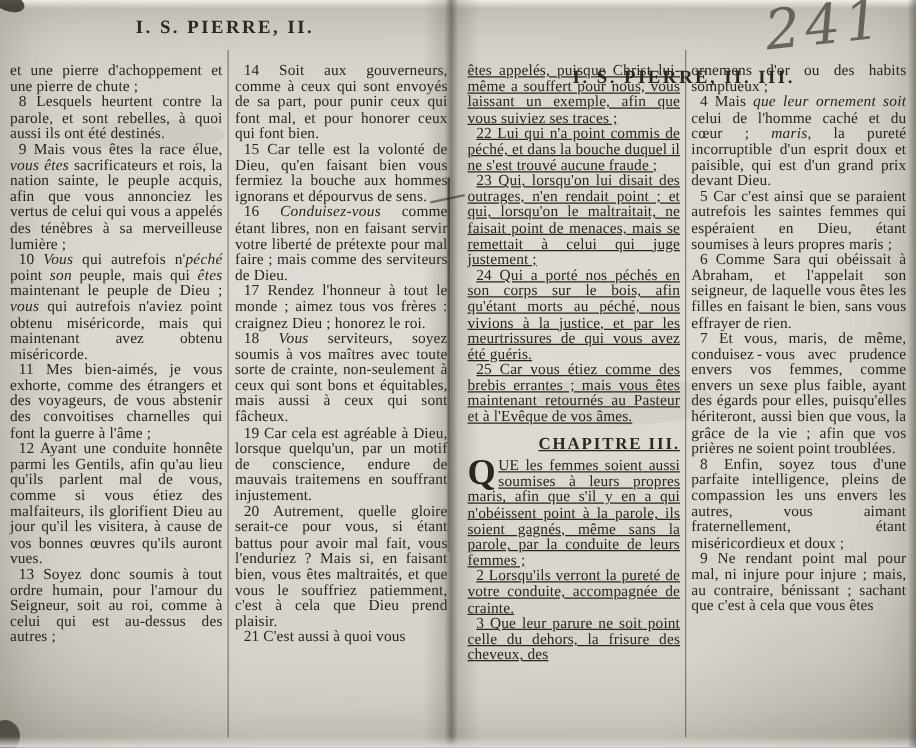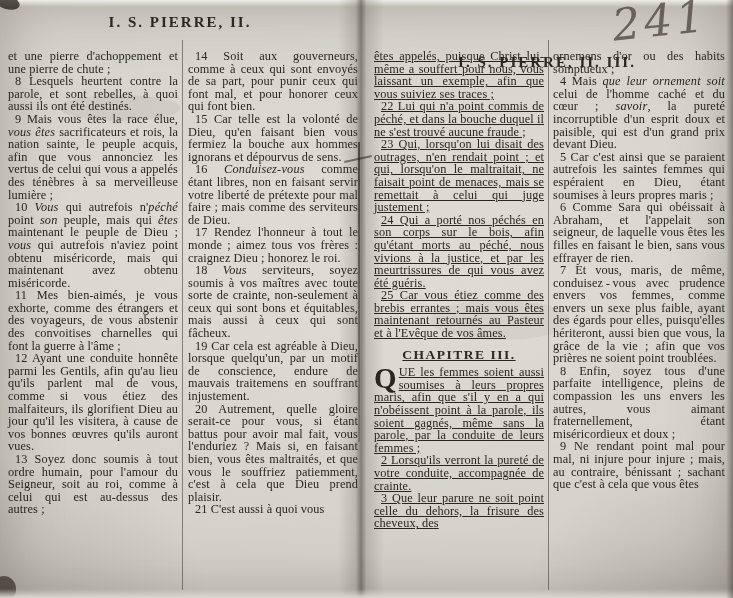--- a/index.html
+++ b/index.html
@@ -40,21 +40,21 @@
   #c-left2{left:188px;}
   #c-right1{left:374px;text-decoration:underline;}
   #c-right2{left:553px;width:172px;}
   .colrule{
     position:absolute;top:40px;height:550px;width:1px;
     background:rgba(45,40,33,0.5);
   }
   .colrule.lp{left:182px;}
   .colrule.rp{left:548px;}
   .chapter-heading{
-    text-align:center;font-size:13.5px;letter-spacing:1.5px;
+    text-align:right;font-size:13.5px;letter-spacing:1.5px;
     margin:9px 0 5px;text-indent:0;font-weight:bold;color:#2b2721;
   }
   .dropcap{
     float:left;font-size:29px;line-height:23px;
     margin:1px 2px 0 0;font-weight:bold;
   }
   .gutter{
     position:absolute;left:338px;top:0;width:46px;height:598px;
     background:linear-gradient(90deg,
       rgba(60,54,46,0) 0%, rgba(60,54,46,0.18) 38%,
@@ -130,21 +130,21 @@
       <p>24 Qui a porté nos péchés en son corps sur le bois, afin qu'étant morts au péché, nous vivions à la justice, et par les meurtrissures de qui vous avez été guéris.</p>
       <p>25 Car vous étiez comme des brebis errantes&nbsp;; mais vous êtes maintenant retournés au Pasteur et à l'Evêque de vos âmes.</p>
       <div class="chapter-heading">CHAPITRE III.</div>
       <p class="cont"><span class="dropcap">Q</span>UE les femmes soient aussi soumises à leurs propres maris, afin que s'il y en a qui n'obéissent point à la parole, ils soient gagnés, même sans la parole, par la conduite de leurs femmes&nbsp;;</p>
       <p>2 Lorsqu'ils verront la pureté de votre conduite, accompagnée de crainte.</p>
       <p>3 Que leur parure ne soit point celle du dehors, la frisure des cheveux, des</p>
     </div>
   <div class="colrule rp"></div>
   <div id="c-right2" class="col">
       <p class="cont">ornemens d'or ou des habits somptueux&nbsp;;</p>
-      <p>4 Mais <i>que leur ornement soit</i> celui de l'homme caché et du cœur&nbsp;; <i>savoir</i>, la pureté incorruptible d'un esprit doux et paisible, qui est d'un grand prix devant Dieu.</p>
+      <p>4 Mais <i>que leur ornement soit</i> celui de l'homme caché et du cœur&nbsp;; <i>maris</i>, la pureté incorruptible d'un esprit doux et paisible, qui est d'un grand prix devant Dieu.</p>
       <p>5 Car c'est ainsi que se paraient autrefois les saintes femmes qui espéraient en Dieu, étant soumises à leurs propres maris&nbsp;;</p>
       <p>6 Comme Sara qui obéissait à Abraham, et l'appelait son seigneur, de laquelle vous êtes les filles en faisant le bien, sans vous effrayer de rien.</p>
       <p>7 Et vous, maris, de même, conduisez - vous avec prudence envers vos femmes, comme envers un sexe plus faible, ayant des égards pour elles, puisqu'elles hériteront, aussi bien que vous, la grâce de la vie&nbsp;; afin que vos prières ne soient point troublées.</p>
       <p>8 Enfin, soyez tous d'une parfaite intelligence, pleins de compassion les uns envers les autres, vous aimant fraternellement, étant miséricordieux et doux&nbsp;;</p>
       <p>9 Ne rendant point mal pour mal, ni injure pour injure&nbsp;; mais, au contraire, bénissant&nbsp;; sachant que c'est à cela que vous êtes</p>
     </div>
 
   <div class="smudge-bl"></div>
   <div class="edge-bottom"></div>
   <div class="edge-right"></div>

